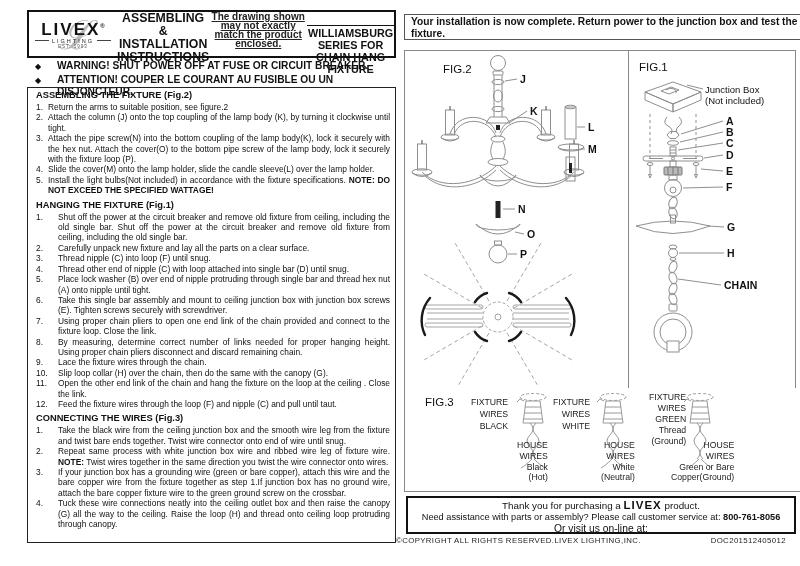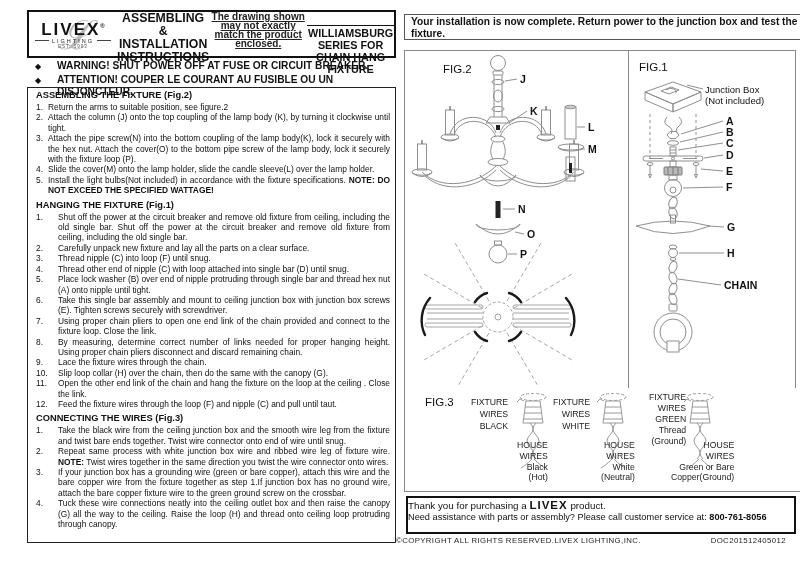--- a/index.html
+++ b/index.html
@@ -56,21 +56,21 @@
   svg text{font-family:"Liberation Sans",sans-serif;}
   .figlabel{font-size:11.5px;fill:#111;}
   .partlabel{font-size:10.5px;font-weight:bold;fill:#111;}
   .jboxlabel{font-size:9.5px;fill:#111;}
 
   .fig3-text{position:absolute;font-size:8.7px;line-height:12px;white-space:pre-line;color:#222;}
   .fig3-house{line-height:10.8px;}
   .fig3-label{position:absolute;left:20px;top:8px;font-size:11.5px;color:#111;}
 
   .thanks-box{position:absolute;left:406px;top:496px;width:390px;height:38px;
-              border:2.5px solid #111;box-sizing:border-box;text-align:left;
+              border:2.5px solid #111;box-sizing:border-box;text-align:center;
               padding-top:1px;background:#fff;}
   .th1{font-size:9.8px;line-height:12px;}
   .th1 b{font-size:11.5px;letter-spacing:1px;}
   .th2{font-size:9.2px;line-height:11px;}
   .th2 b{font-weight:bold;}
   .th3{font-size:10.3px;line-height:12px;}
 
   .copyright-row{position:absolute;left:396px;top:536px;width:390px;display:flex;
                  justify-content:space-between;font-size:7.8px;letter-spacing:.4px;color:#222;gap:37px;}
 </style>
@@ -468,20 +468,21 @@
       </svg>
     <div class="fig3-text fig3-house" style="left:266px;top:52px;">HOUSE
 WIRES
 Green or  Bare
 Copper(Ground)</div>
   </div>
 
   <div class="thanks-box">
     <div class="th1"><span>Thank you for purchasing a </span><b>LIVEX</b><span> product.</span></div>
     <div class="th2"><span>Need assistance with parts or assembly? Please call customer service at: </span><b>800-761-8056</b></div>
+    <div class="th3">Or visit us on-line at:</div>
   </div>
 
   <div class="copyright-row">
     <span>©COPYRIGHT ALL RIGHTS RESERVED.LIVEX LIGHTING,INC.</span>
     <span>DOC201512405012</span>
   </div>
 
 </div>
 
 </body></html>

